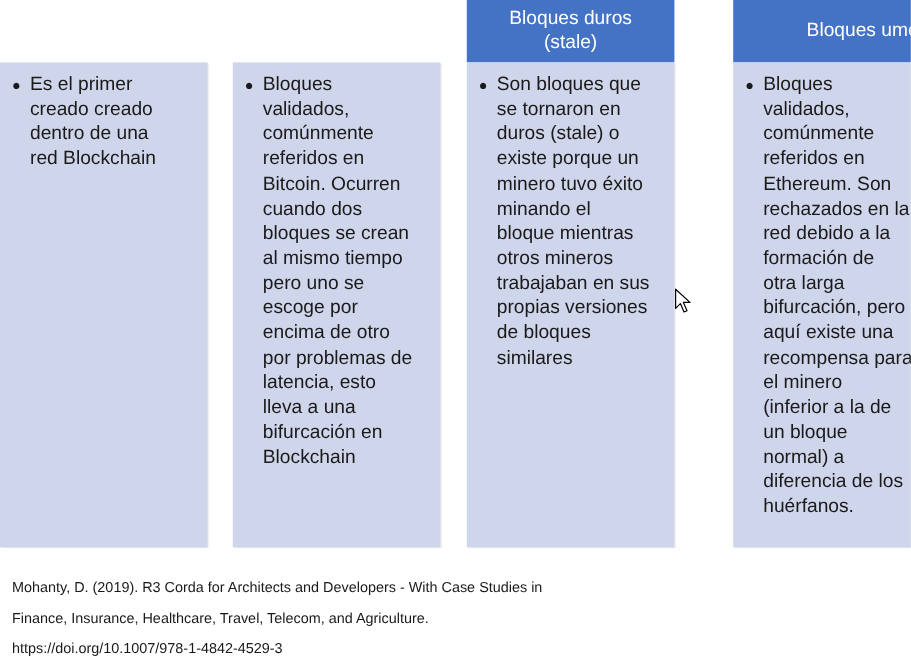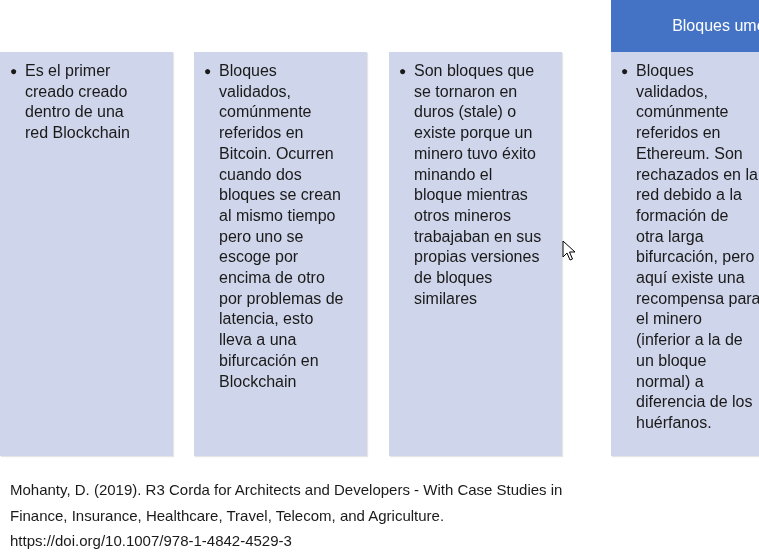--- a/index.html
+++ b/index.html
@@ -68,21 +68,21 @@
     }
     .bullet-text {
       flex: 1 1 auto;
       white-space: pre-line;
     }
     .citation {
       position: absolute;
       left: 10px;
       top: 477px;
       width: 740px;
-      font-size: 15px;
+      font-size: 12px;
       line-height: 25.5px;
       color: #1a1a1a;
       white-space: pre-line;
     }
     .cursor {
       position: absolute;
       left: 562px;
       top: 240px;
       width: 14px;
       height: 22px;
@@ -123,20 +123,24 @@
 por problemas de
 latencia, esto
 lleva a una
 bifurcación en
 Blockchain</span>
       </div>
     </div>
   </div>
 
   <div class="col" style="left:389px;">
+    <div class="col-header">
+      <span style="white-space:pre-line;">Bloques duros
+(stale)</span>
+    </div>
     <div class="col-body">
       <div class="bullet-row">
         <span class="bullet-dot">●</span>
         <span class="bullet-text">Son bloques que
 se tornaron en
 duros (stale) o
 existe porque un
 minero tuvo éxito
 minando el
 bloque mientras

